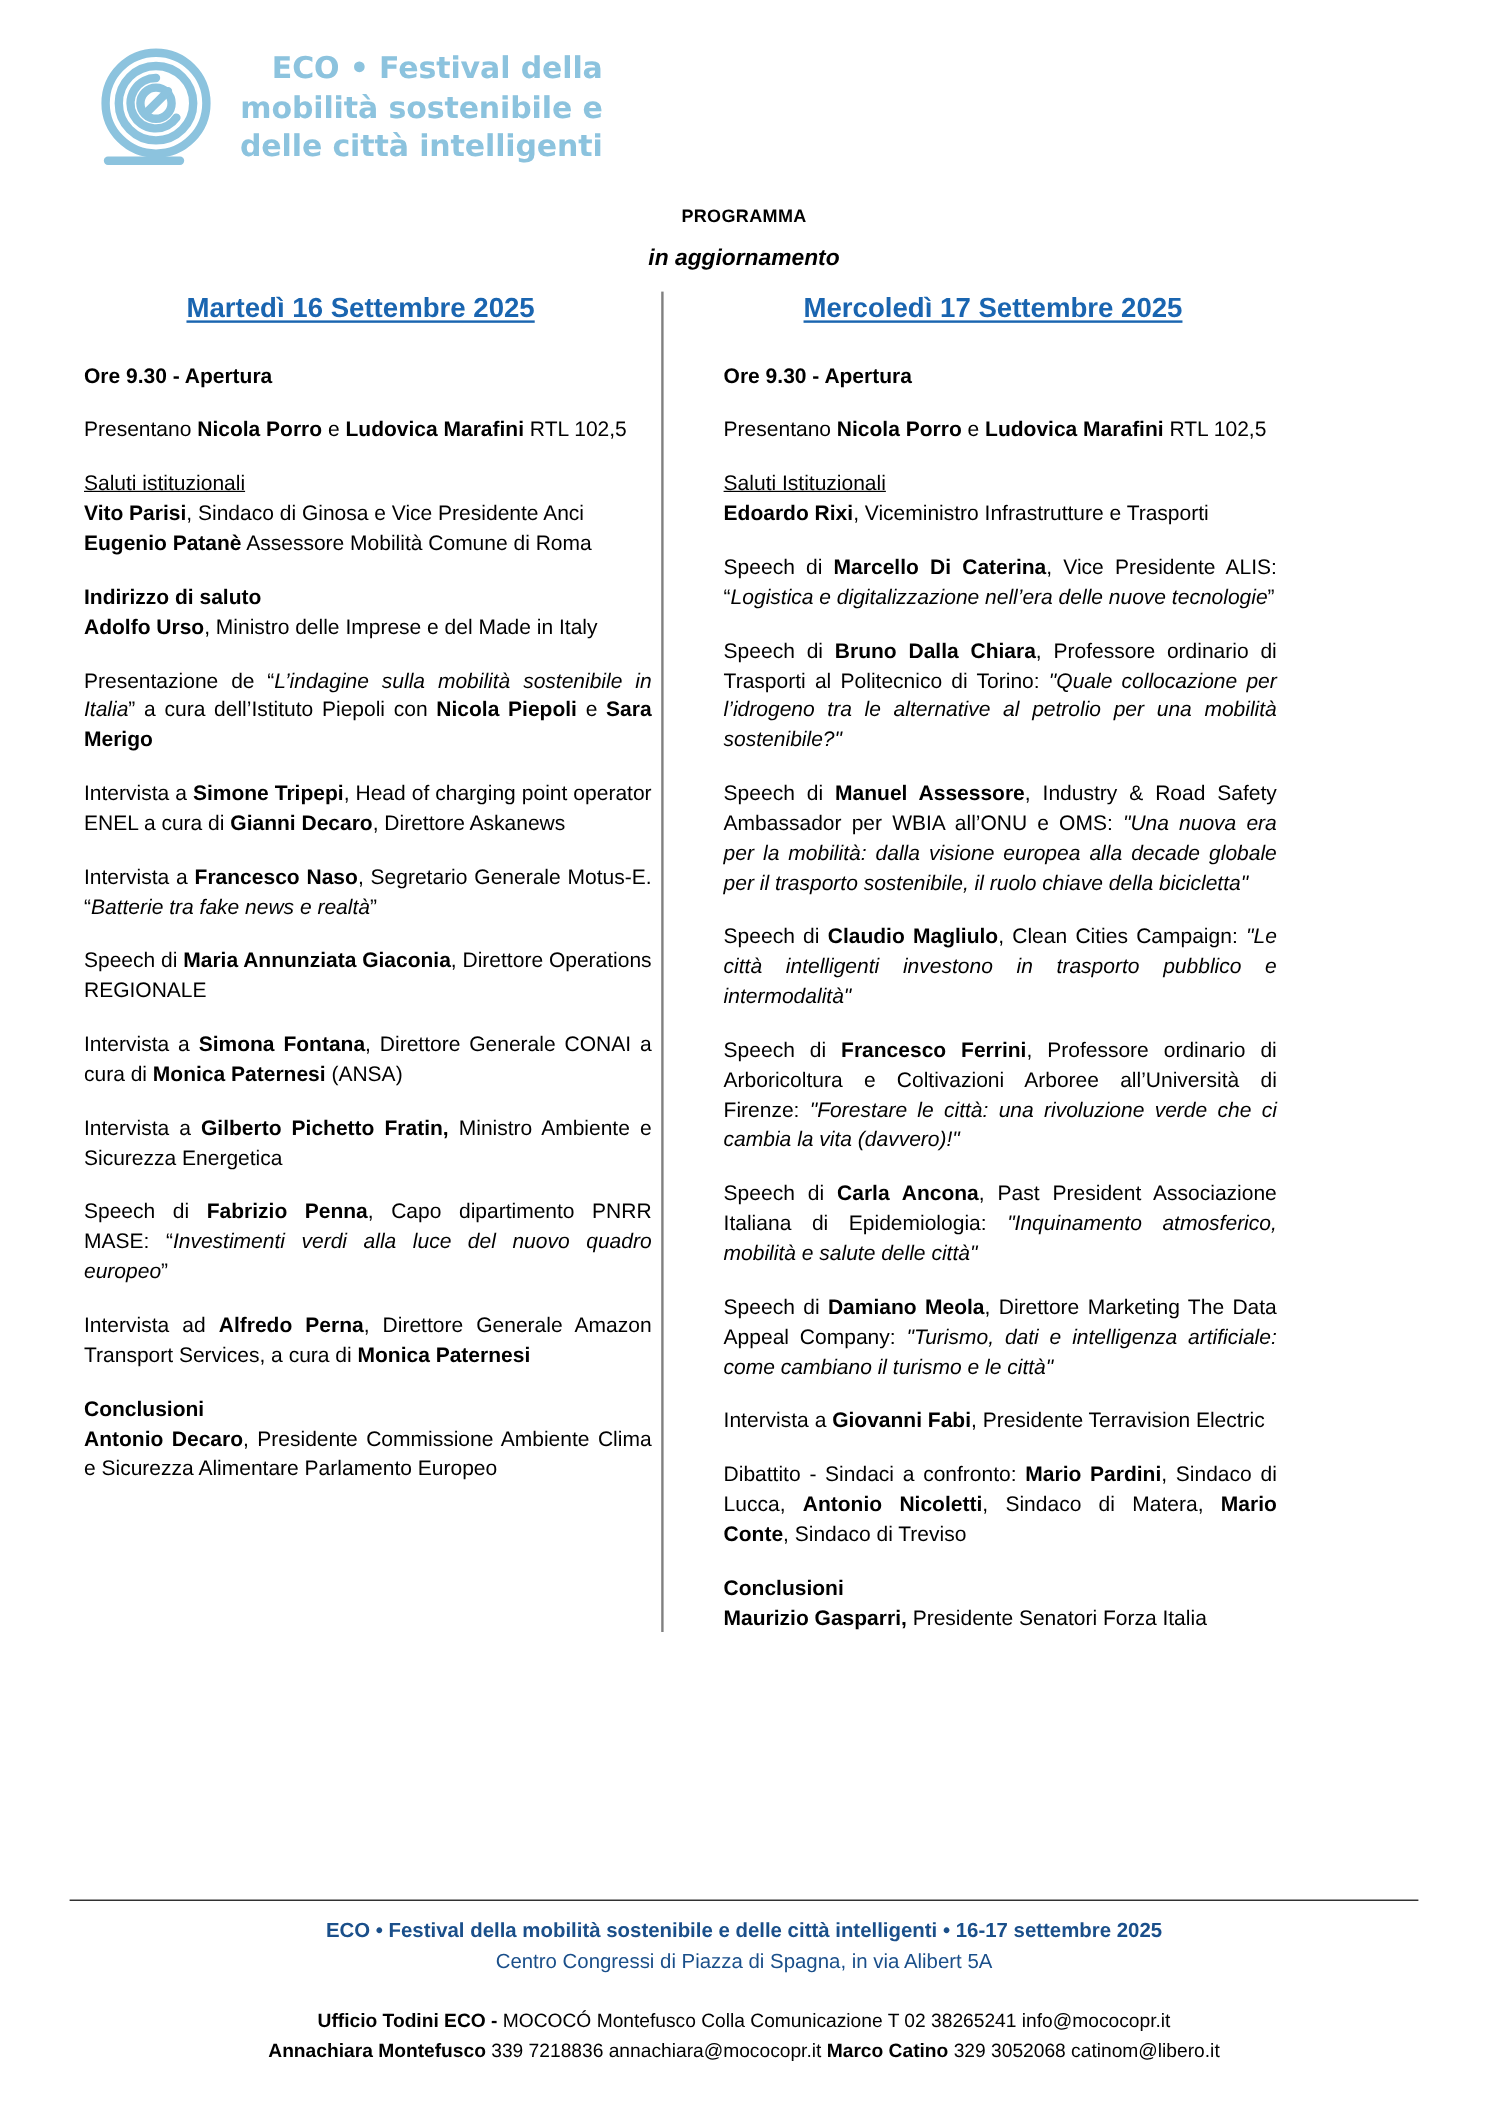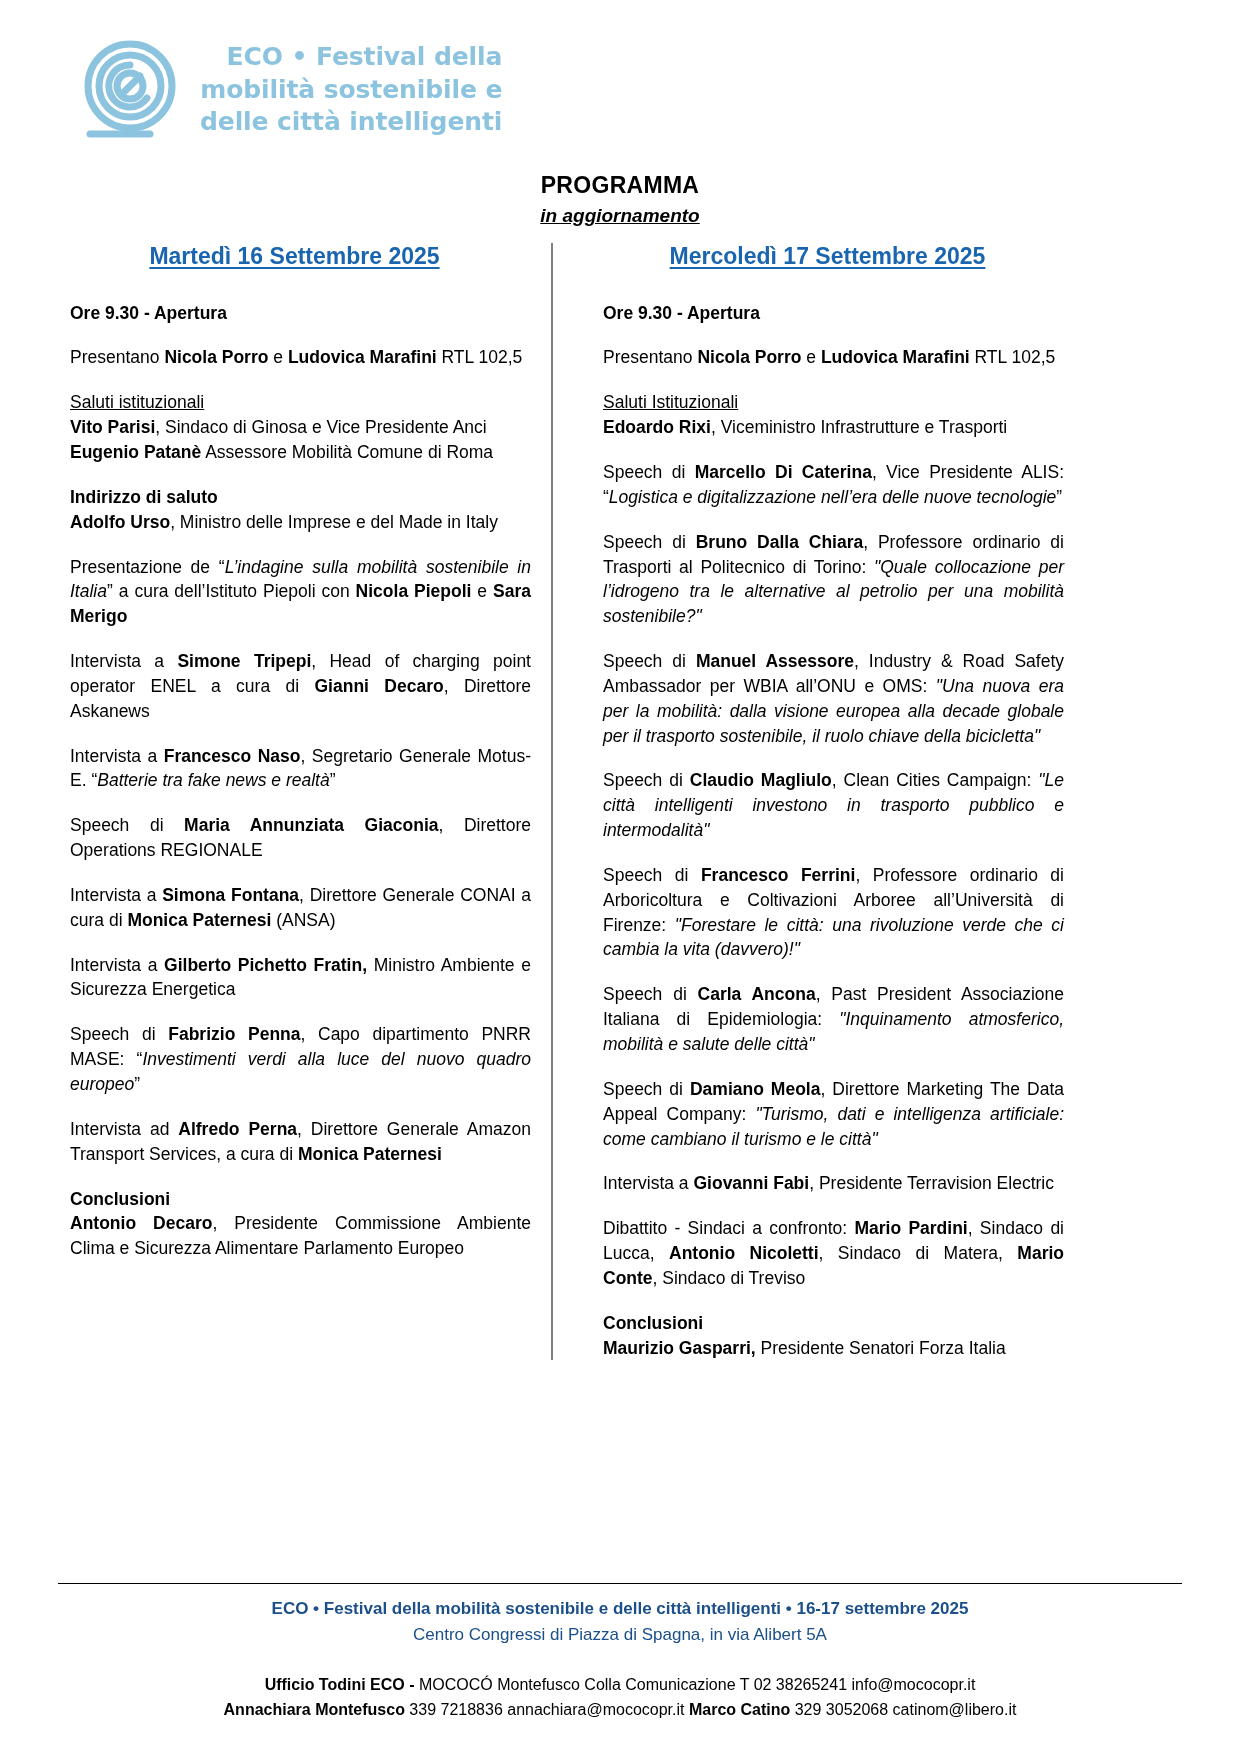--- a/index.html
+++ b/index.html
@@ -48,52 +48,51 @@
     text-align: right;
   }
 
   
   .doc-title {
     position: absolute;
     top: 172px;
     left: 0;
     width: 1240px;
     text-align: center;
-    font-size: 23px;
+    font-size: 15px;
     font-weight: bold;
     letter-spacing: 0.3px;
   }
   .doc-subtitle {
     position: absolute;
     top: 205px;
     left: 0;
     width: 1240px;
     text-align: center;
     font-size: 19px;
     font-style: italic;
     font-weight: bold;
   }
   .doc-subtitle span {
-    text-decoration: underline;
   }
 
   
   .columns {
     position: absolute;
     top: 243px;
     left: 58px;
     width: 1124px;
     display: flex;
     align-items: stretch;
   }
   .col {
     width: 493px;
     box-sizing: border-box;
   }
-  .col-left { padding-right: 20px; }
+  .col-left { padding-right: 8px; }
   .col-right { padding-left: 20px; }
   .col-divider {
     width: 2px;
     background: #808080;
     margin: 0 18px 0 0;
     flex: 0 0 2px;
     align-self: stretch;
   }
   .col-head {
     text-align: center;

